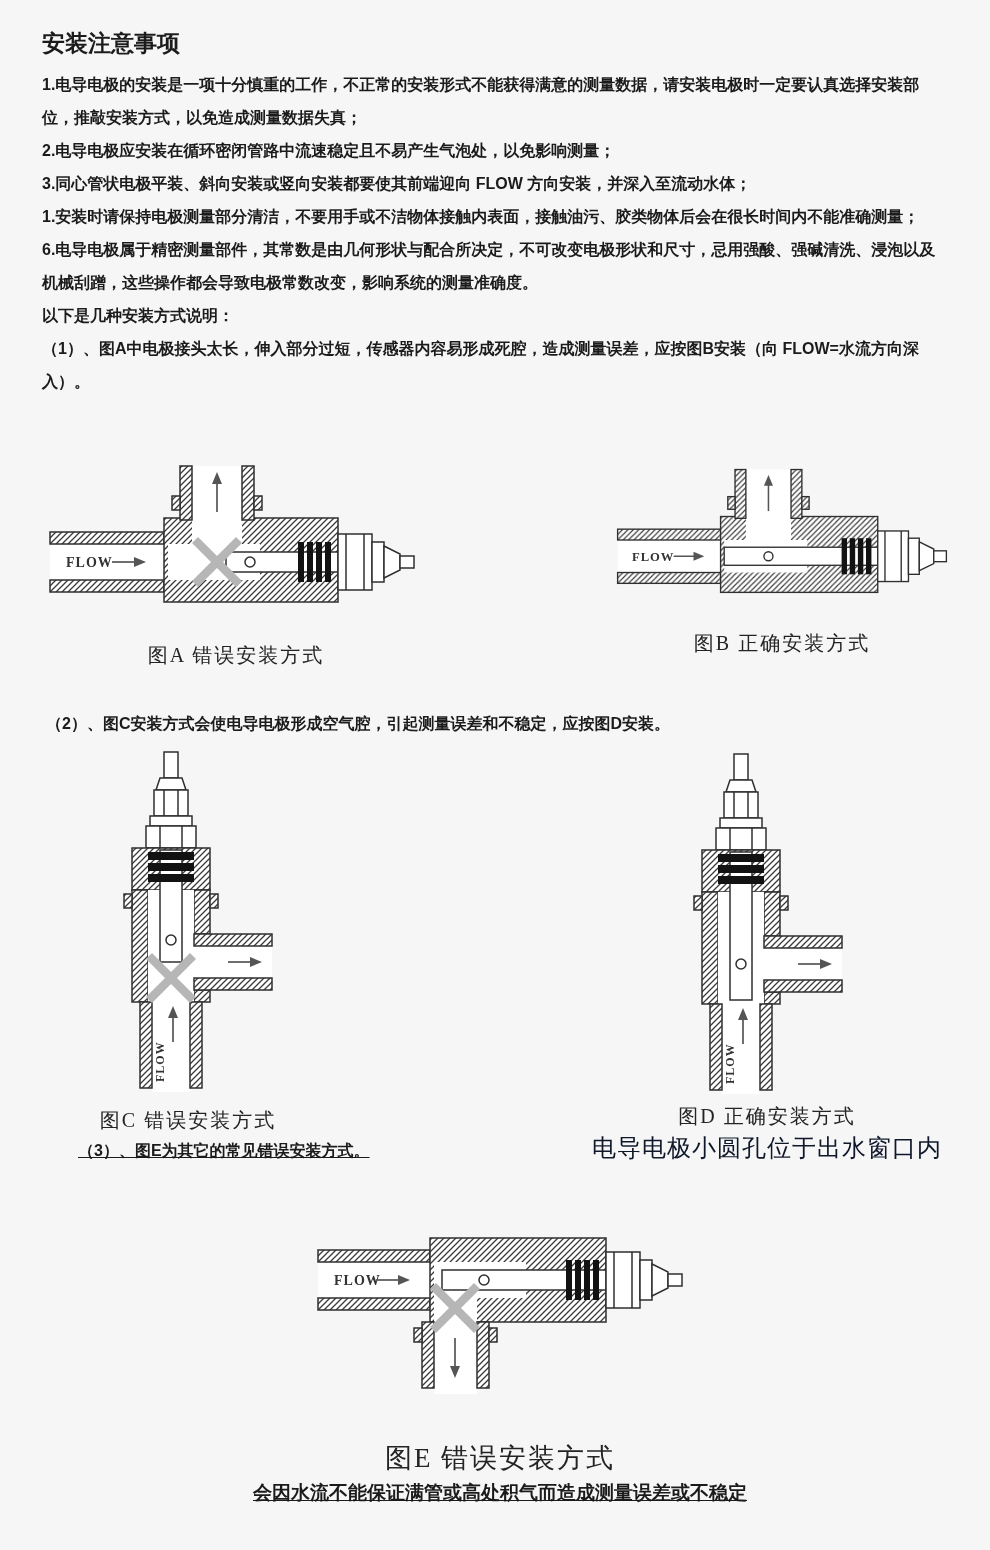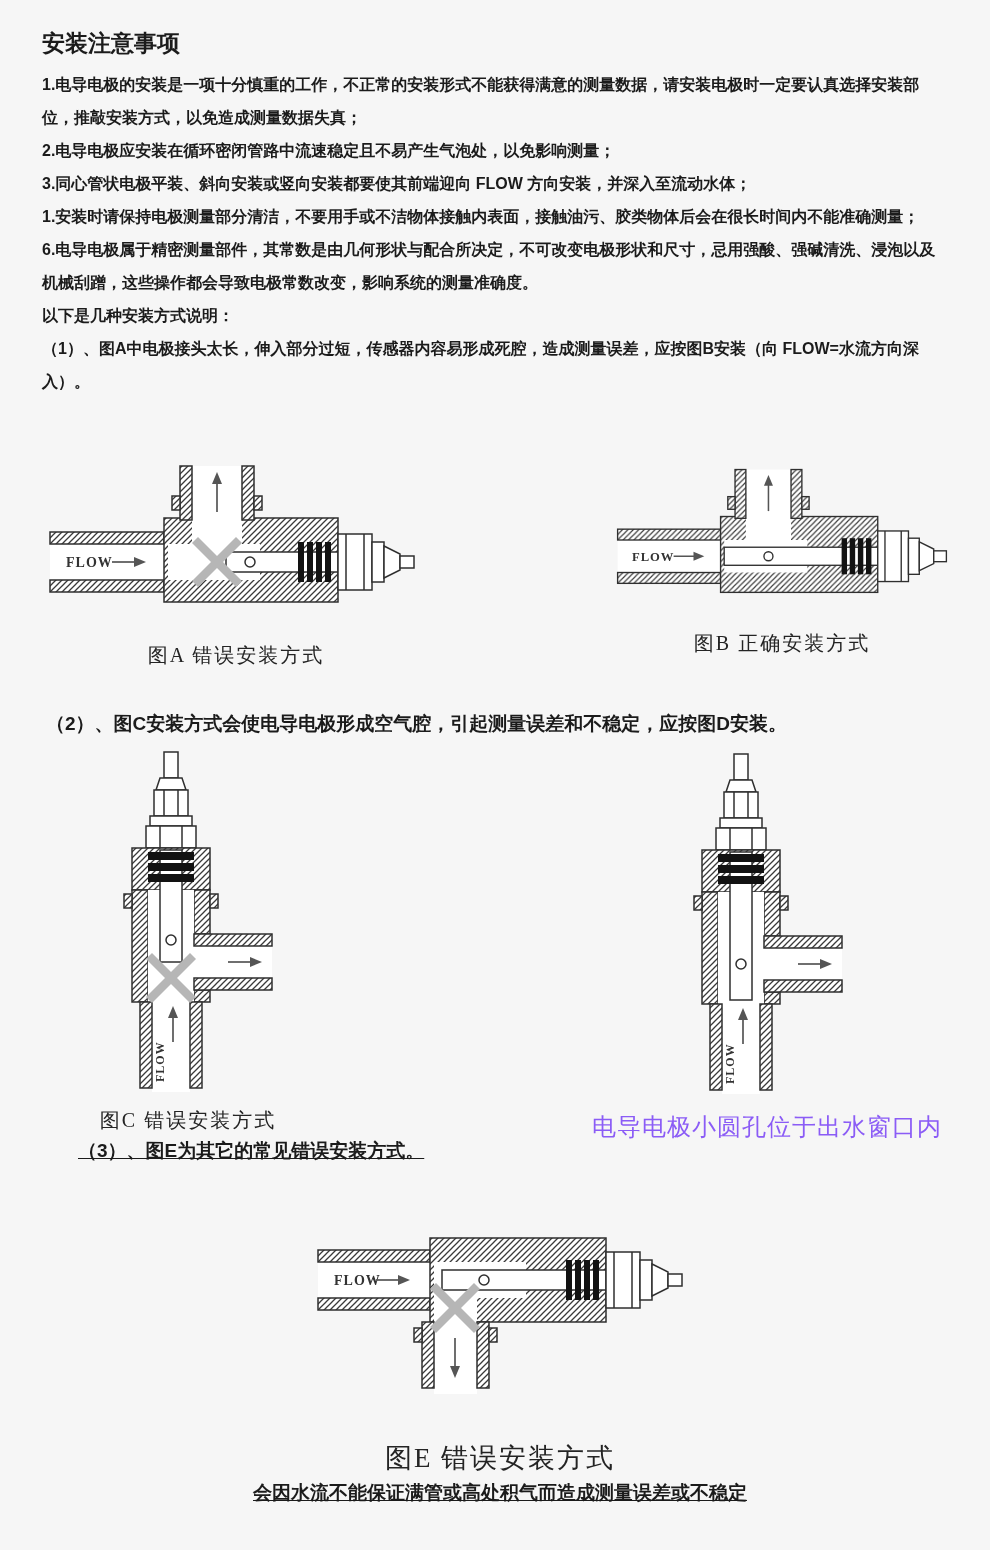--- a/index.html
+++ b/index.html
@@ -9,28 +9,28 @@
     --page-bg:#f6f6f6;
   }
   html,body{margin:0;padding:0;}
   body{background:var(--page-bg);font-family:"Liberation Sans",sans-serif;}
   .page{position:relative;width:990px;height:1550px;background:var(--page-bg);overflow:hidden;}
 
   .doc{position:absolute;top:28px;left:42px;width:908px;}
   .doc h1{font-size:23px;font-weight:bold;color:var(--text);margin:0 0 9px 0;font-family:Liberation Mono, monospace;}
   .doc p{margin:0;font-size:16px;line-height:33px;font-weight:bold;color:var(--text);}
 
-  .item-abs{position:absolute;font-size:19px;line-height:33px;font-weight:bold;color:var(--text);margin:0;}
+  .item-abs{position:absolute;font-size:16px;line-height:33px;font-weight:bold;color:var(--text);margin:0;}
   #item2{top:707px;left:46px;width:900px;}
   #item3{top:1134px;left:78px;width:860px;text-decoration:underline;}
 
   .fig{position:absolute;text-align:center;}
   .fig svg{display:block;}
   .cap{font-family:"Liberation Serif",serif;font-size:20px;color:#242424;letter-spacing:2px;margin-top:12px;white-space:nowrap;}
-  .subcap-serif{font-family:"Liberation Serif",serif;font-size:24px;color:#8b5cf6;letter-spacing:1px;margin-top:14px;white-space:nowrap;}
+  .subcap-serif{font-family:"Liberation Serif",serif;font-size:24px;color:#0f172a;letter-spacing:1px;margin-top:2px;white-space:nowrap;}
   .subcap-bold{font-family:"Liberation Sans",sans-serif;font-weight:bold;font-size:19px;color:var(--text);margin-top:4px;white-space:nowrap;display:flex;justify-content:center;text-decoration:underline;}
 
   #figA{left:46px;top:458px;width:380px;}
   #figB{left:614px;top:462px;width:336px;}
   #figC{left:48px;top:750px;width:280px;}
   #figC svg{margin-left:12px;}
   #figD{left:582px;top:752px;width:370px;}
   #figD svg{margin-left:48px;}
   #figD .cap{margin-top:6px;}
   #figE{left:245px;top:1236px;width:510px;}
@@ -290,20 +290,21 @@
       <g>
         <rect class="wf st" x="100" y="100" width="22" height="148"></rect>
         <circle class="wf st" cx="111" cy="212" r="5"></circle>
       </g>
       <g>
         <rect class="ring" x="88" y="102" width="46" height="8"></rect>
         <rect class="ring" x="88" y="113" width="46" height="8"></rect>
         <rect class="ring" x="88" y="124" width="46" height="8"></rect>
       </g>
     </svg>
+    <div class="cap">图D  正确安装方式</div>
     <div class="subcap-serif">电导电极小圆孔位于出水窗口内</div>
   </div>
 
   <div class="fig" id="figE">
     <svg width="372" height="196" viewBox="0 0 372 196" role="img">
       <defs>
         <pattern id="hE" width="6" height="6" patternUnits="userSpaceOnUse">
           <rect width="6" height="6" fill="#ffffff"></rect>
           <path class="hatchline" d="M-1,7 L7,-1 M-1,1 L1,-1 M5,7 L7,5"></path>
         </pattern>

